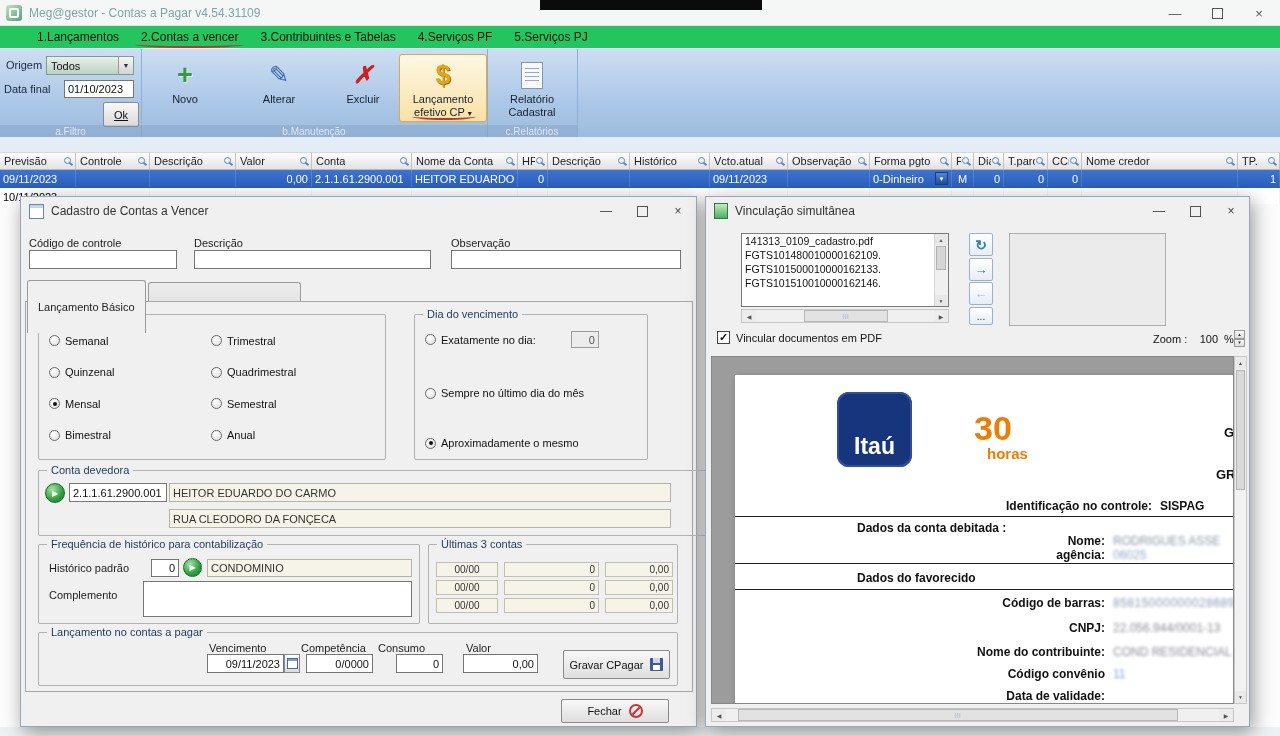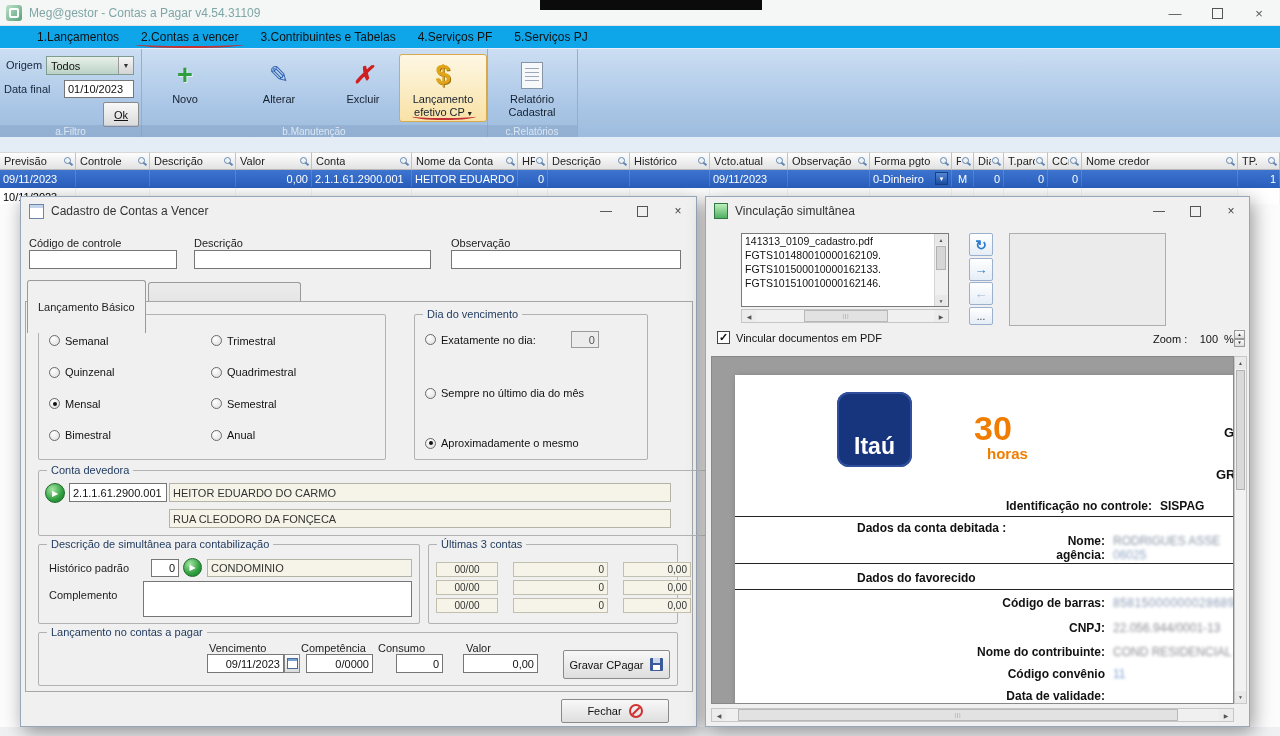--- a/index.html
+++ b/index.html
@@ -9,21 +9,21 @@
   .titlebar{position:absolute;left:0;top:0;width:1280px;height:26px;background:#f5f6f6;border-bottom:1px solid #e3e3e3;display:flex;align-items:center;padding-left:6px;box-sizing:border-box}
   .app-icon{width:16px;height:16px;border-radius:3px;background:linear-gradient(135deg,#bfe3c9,#57a077);margin-right:7px;position:relative;flex:none}
   .app-icon::after{content:"";position:absolute;inset:3px;border:2px solid #fff;border-radius:2px}
   .title-text{font-size:12px;color:#7fa6a6;white-space:nowrap}
   .black-bar{position:absolute;left:540px;top:0;width:222px;height:10px;background:#0b0b0b;z-index:3}
   .win-btns{position:absolute;right:0;top:0;height:26px;display:flex;z-index:2}
   .wb{width:42px;height:26px;display:flex;align-items:center;justify-content:center;color:#555;font-size:13px}
   .maxbox{width:9px;height:9px;border:1px solid #555}
 
   
-  .menubar{position:absolute;left:0;top:26px;width:1280px;height:22px;background:#0ea5e9;display:flex;align-items:stretch;padding-left:26px;box-sizing:border-box}
+  .menubar{position:absolute;left:0;top:26px;width:1280px;height:22px;background:#22c55e;display:flex;align-items:stretch;padding-left:26px;box-sizing:border-box}
   .mtab{position:relative;display:flex;align-items:center;padding:0 11px;font-size:12px;color:#111}
   .redline{position:absolute;left:5px;right:5px;bottom:0;height:5px;border-bottom:2px solid #c23232;border-radius:50%}
 
   
   .ribbon{position:absolute;left:0;top:48px;width:1280px;height:89px;background:linear-gradient(#ccdef2,#aac6e6 65%,#9dbcdd);border-top:1px solid #e8effa;box-sizing:border-box}
   .rgroup{position:absolute;top:0;height:89px;border-right:1px solid #90afd4}
   #grp-filtro{left:0;width:141px}
   #grp-manutencao{left:141px;width:346px}
   #grp-relatorios{left:487px;width:90px}
   .gcap{position:absolute;left:0;right:0;bottom:0;height:13px;background:rgba(120,148,186,.32);color:#dde7f3;font-size:10px;line-height:13px;text-align:center;white-space:nowrap;overflow:hidden}
@@ -90,21 +90,21 @@
   #freq-opts{position:absolute;left:10px;top:10px;right:6px;bottom:8px;display:grid;grid-template-columns:162px 1fr;grid-auto-flow:column;grid-template-rows:repeat(4,1fr);align-items:center}
   #dia-opts{position:absolute;inset:0}
   .rrow.dia1{position:absolute;left:10px;top:16px}
   .rrow.dia2{position:absolute;left:10px;top:72px}
   .rrow.dia3{position:absolute;left:10px;top:122px}
   .dayinput{margin-left:30px;width:28px;height:17px;border:1px solid #9a9a9a;background:#ececec;color:#555;font-size:11px;display:flex;align-items:center;justify-content:flex-end;padding-right:3px;box-sizing:border-box}
   .gbtn{position:absolute;width:20px;height:20px;border-radius:50%;background:radial-gradient(circle at 35% 30%,#a4e6a4,#2f9e3f 60%,#1c7a2c);border:1px solid #1a6a28;display:flex;align-items:center;justify-content:center;color:#fff;font-size:8px;box-sizing:border-box}
   .gbtn.small{width:19px;height:19px}
   .ro{background:#f6f4e8;border:1px solid #b4b4a6;color:#333}
   #ultimas-rows{position:absolute;inset:0}
-  .urow{position:absolute;left:7px;display:flex;gap:15px}
+  .urow{position:absolute;left:7px;display:flex;gap:6px}
   .urow:nth-child(1){top:17px}.urow:nth-child(2){top:35px}.urow:nth-child(3){top:53px}
   .ufield{box-sizing:border-box;height:15px;background:#f6f4e8;border:1px solid #c2bfae;font-size:10px;display:flex;align-items:center;padding:0 3px;color:#333}
   .udate{width:62px;justify-content:center}
   .unum{width:95px;justify-content:flex-end}
   .uval{width:68px;justify-content:flex-end}
   .calbtn{position:absolute;width:16px;height:19px;border:1px solid #888;background:linear-gradient(#fdfdfd,#dcdcdc);display:flex;align-items:center;justify-content:center;box-sizing:border-box}
   .calic{width:9px;height:9px;border:1px solid #4a6a9a;background:#fff;position:relative}
   .calic::before{content:"";position:absolute;left:0;right:0;top:0;height:2px;background:#7aa0d0}
   .btn{position:absolute;box-sizing:border-box;border:1px solid #8a8a8a;border-radius:2px;background:linear-gradient(#f8f8f8,#dedede);font-size:11px;color:#111;display:flex;align-items:center;justify-content:center;gap:7px}
   .floppy{width:13px;height:13px;background:#3a5a9a;position:relative;border-radius:1px;flex:none}
@@ -526,21 +526,21 @@
         <span class="cap">Conta devedora</span>
         <div class="gbtn" style="left:6px;top:12px">
             <span>▶</span>
           </div>
         <input class="tb" style="left: 30px; top: 12px; width: 98px; height: 19px;" readonly="" value="2.1.1.61.2900.001">
         <div class="tb ro" style="left:130px;top:12px;width:502px;height:19px;display:flex;align-items:center">HEITOR EDUARDO DO CARMO</div>
         <div class="tb ro" style="left:130px;top:38px;width:502px;height:19px;display:flex;align-items:center">RUA CLEODORO DA FONÇECA</div>
       </div>
 
       <div class="gb" style="left:12px;top:242px;width:382px;height:80px">
-        <span class="cap">Descrição de simultânea para contabilização</span>
+        <span class="cap">Frequência de histórico para contabilização</span>
         <span class="lbl" style="left:10px;top:17px">Histórico padrão</span>
         <input class="tb tr" style="left: 112px; top: 14px; width: 28px; height: 18px;" readonly="" value="0">
         <div class="gbtn small" style="left:144px;top:13px">
             <span>▶</span>
           </div>
         <div class="tb ro" style="left:168px;top:14px;width:205px;height:18px;display:flex;align-items:center">CONDOMINIO</div>
         <span class="lbl" style="left:10px;top:44px">Complemento</span>
         <div class="tb" style="left:104px;top:36px;width:269px;height:36px"></div>
       </div>
 

